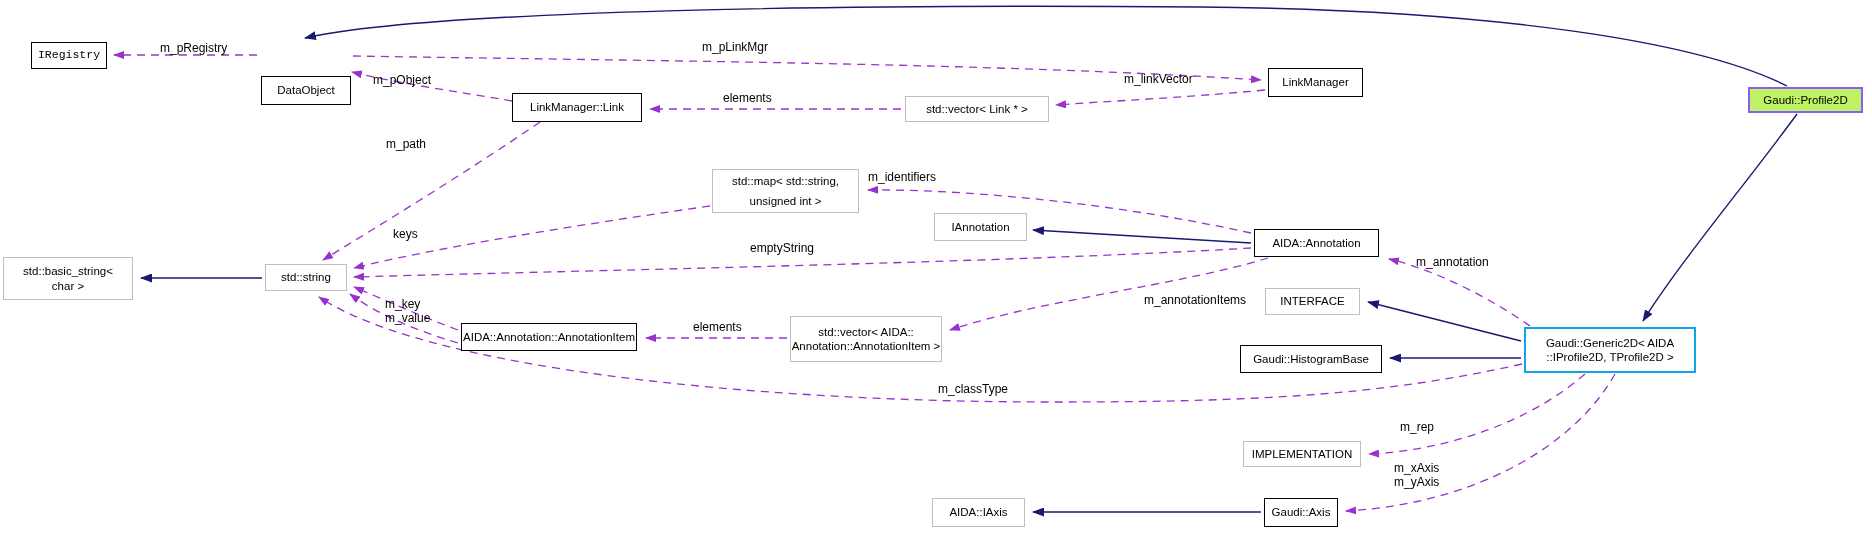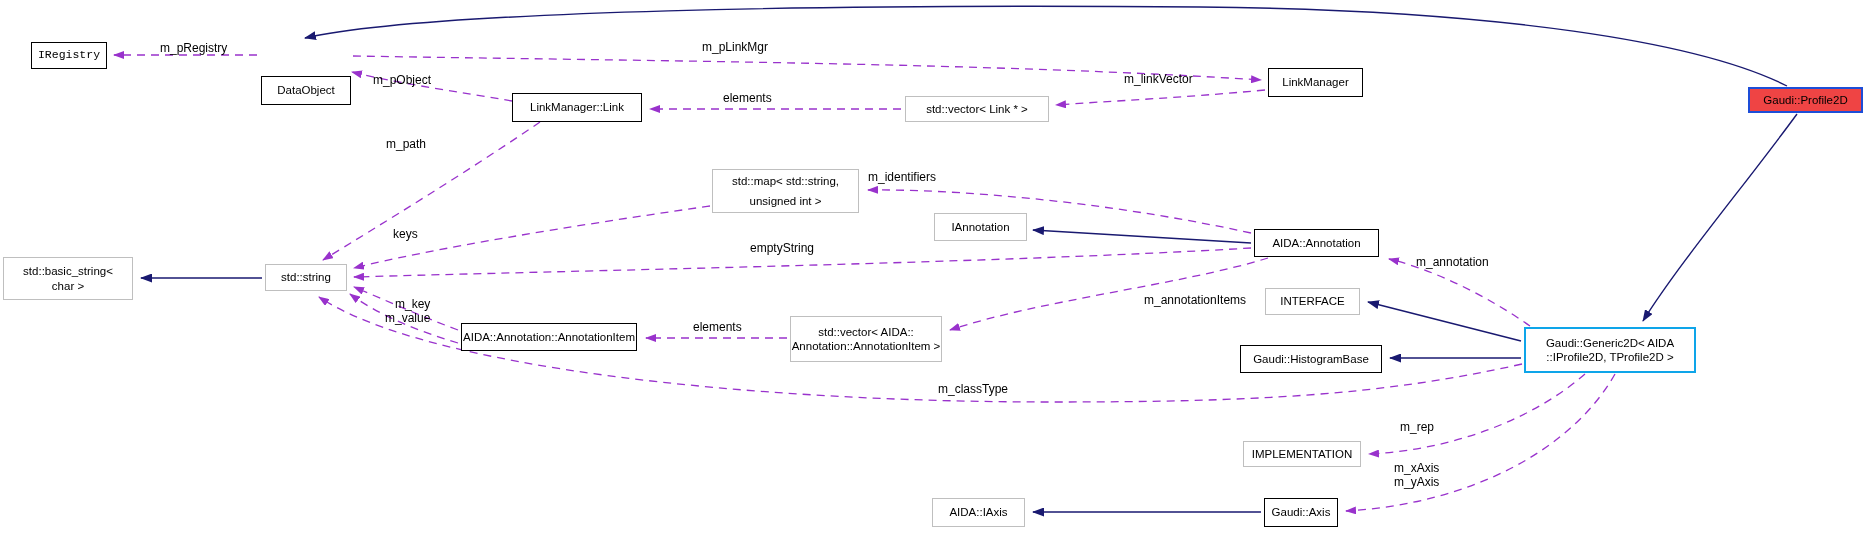--- a/index.html
+++ b/index.html
@@ -5,22 +5,22 @@
   html,body{margin:0;padding:0;background:#ffffff;}
   #canvas{position:relative;width:1872px;height:533px;background:#ffffff;overflow:hidden;
           font-family:"Liberation Sans", sans-serif;}
   svg.edges{position:absolute;left:0;top:0;width:1872px;height:533px;}
   .node{position:absolute;box-sizing:border-box;background:#ffffff;color:#000;
         display:flex;flex-direction:column;align-items:center;justify-content:center;
         font-size:11.5px;line-height:14.5px;text-align:center;white-space:nowrap;padding:0 3px;}
   .node.plain{border:1.5px solid #000000;}
   .node.bold{border:2px solid #0ea5e9;}
   .node.gray{border:1.2px solid #bfbfbf;}
-  .node.main{border:2px solid #1d4ed8;background:#ef4444;}
-  .elabel{position:absolute;font-size:12px;line-height:14px;color:#000;white-space:pre;text-align:right;}
+  .node.main{border:2px solid #8b5cf6;background:#bef264;}
+  .elabel{position:absolute;font-size:12px;line-height:14px;color:#000;white-space:pre;text-align:left;}
 </style>
 </head>
 <body>
 
 <div id="canvas">
 
   <svg class="edges" viewBox="0 0 1872 533">
     <defs>
       <marker id="arrow-p" markerWidth="11" markerHeight="8" refX="10" refY="4" orient="auto" markerUnits="userSpaceOnUse">
         <path d="M0,0 L11,4 L0,8 z" fill="#9932cc"></path>

